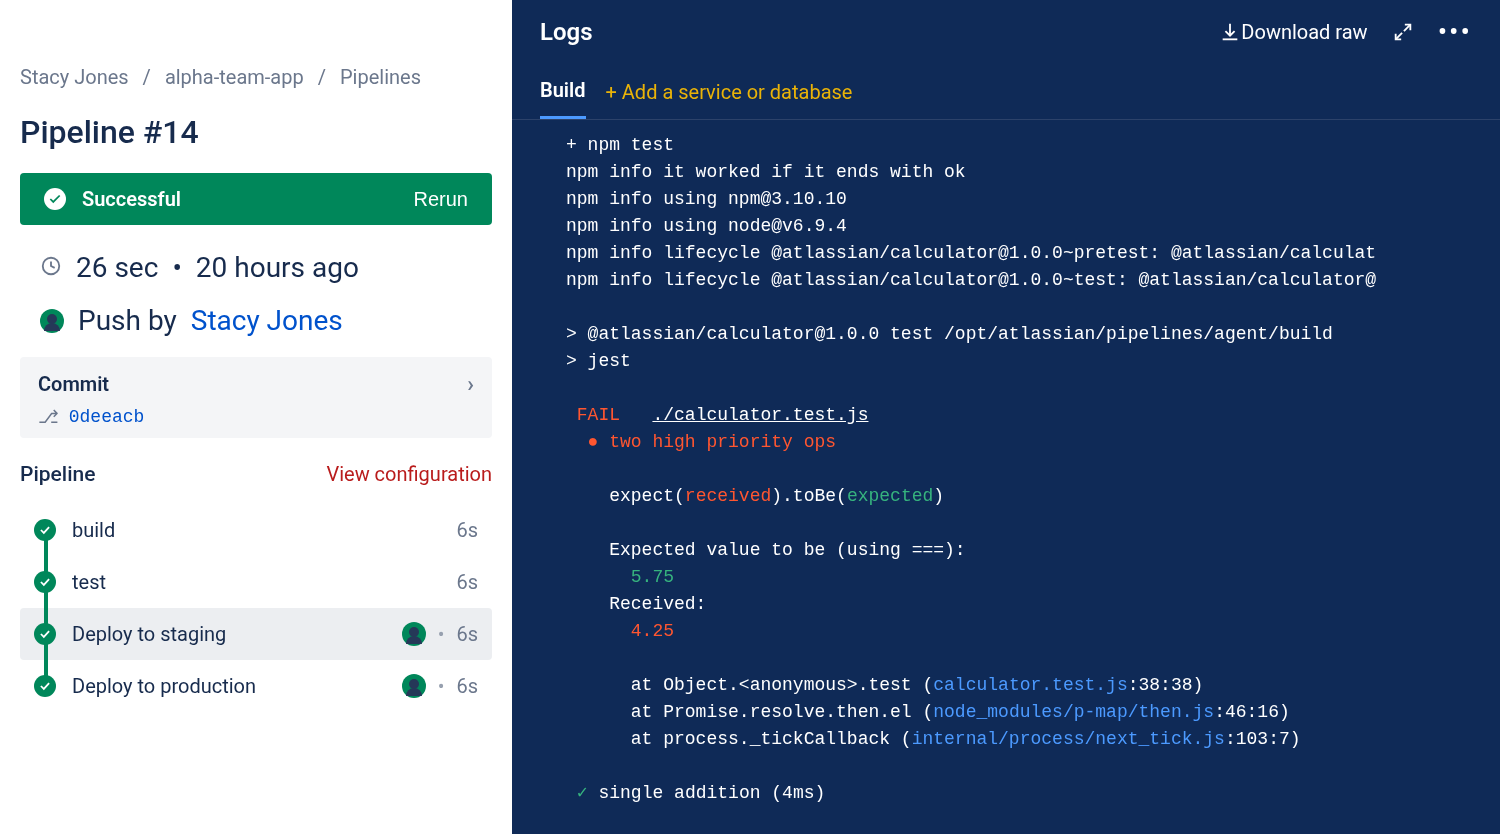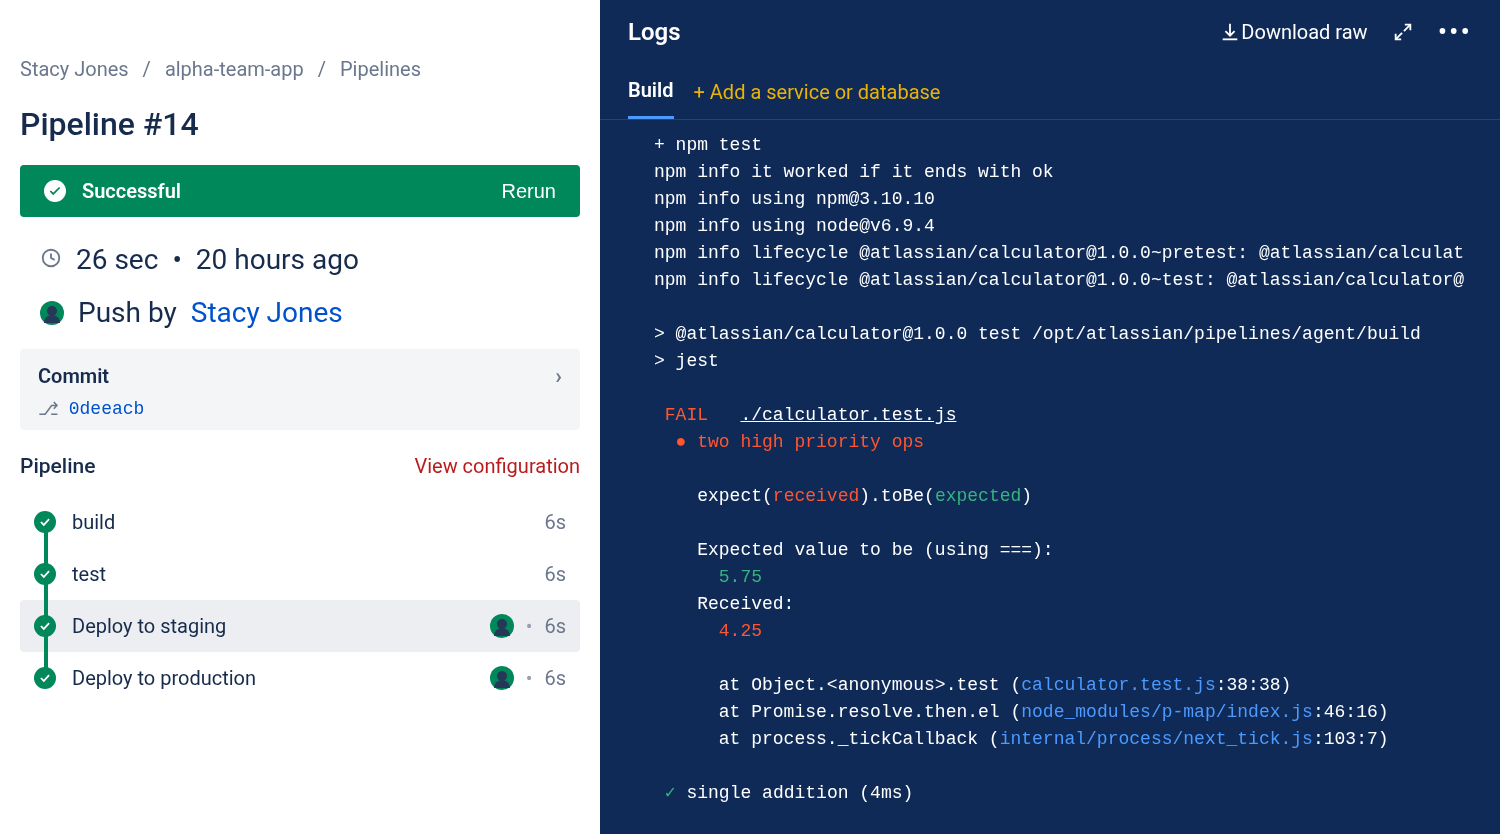--- a/index.html
+++ b/index.html
@@ -5,24 +5,25 @@
   * { box-sizing: border-box; margin: 0; padding: 0; }
   body {
     font-family: -apple-system, BlinkMacSystemFont, "Segoe UI", Roboto, Helvetica, Arial, sans-serif;
     background: #fff;
     width: 1500px;
     height: 834px;
     overflow: hidden;
     display: flex;
   }
   .left-panel {
-    width: 600px;
+    width: 512px;
     padding: 15px 20px 0 20px;
     background: #fff;
     overflow: hidden;
+    margin-top: 8px;
   }
   .right-panel {
     flex: 1;
     background: #0f2a57;
     color: #fff;
     overflow: hidden;
     display: flex;
     flex-direction: column;
   }
   
@@ -277,17 +278,17 @@
   <span class="bullet-red">●</span><span class="c-red"> two high priority ops</span>
 
 <span><span>    expect(</span><span class="c-red">received</span><span>).toBe(</span><span class="c-green">expected</span><span>)</span></span>
 
 <span>    Expected value to be (using ===):</span>
 <span class="c-green">      5.75</span>
 <span>    Received:</span>
 <span class="c-red">      4.25</span>
 
 <span><span>      at Object.&lt;anonymous&gt;.test (</span><span class="c-blue">calculator.test.js</span><span>:38:38)</span></span>
-<span><span>      at Promise.resolve.then.el (</span><span class="c-blue">node_modules/p-map/index.js</span><span>:46:16)</span></span>
+<span><span>      at Promise.resolve.then.el (</span><span class="c-blue">node_modules/p-map/then.js</span><span>:46:16)</span></span>
 <span><span>      at process._tickCallback (</span><span class="c-blue">internal/process/next_tick.js</span><span>:103:7)</span></span>
 
  <span class="c-green">✓</span> <span>single addition (4ms)</span></div>
 </div>
 
 </body></html>

